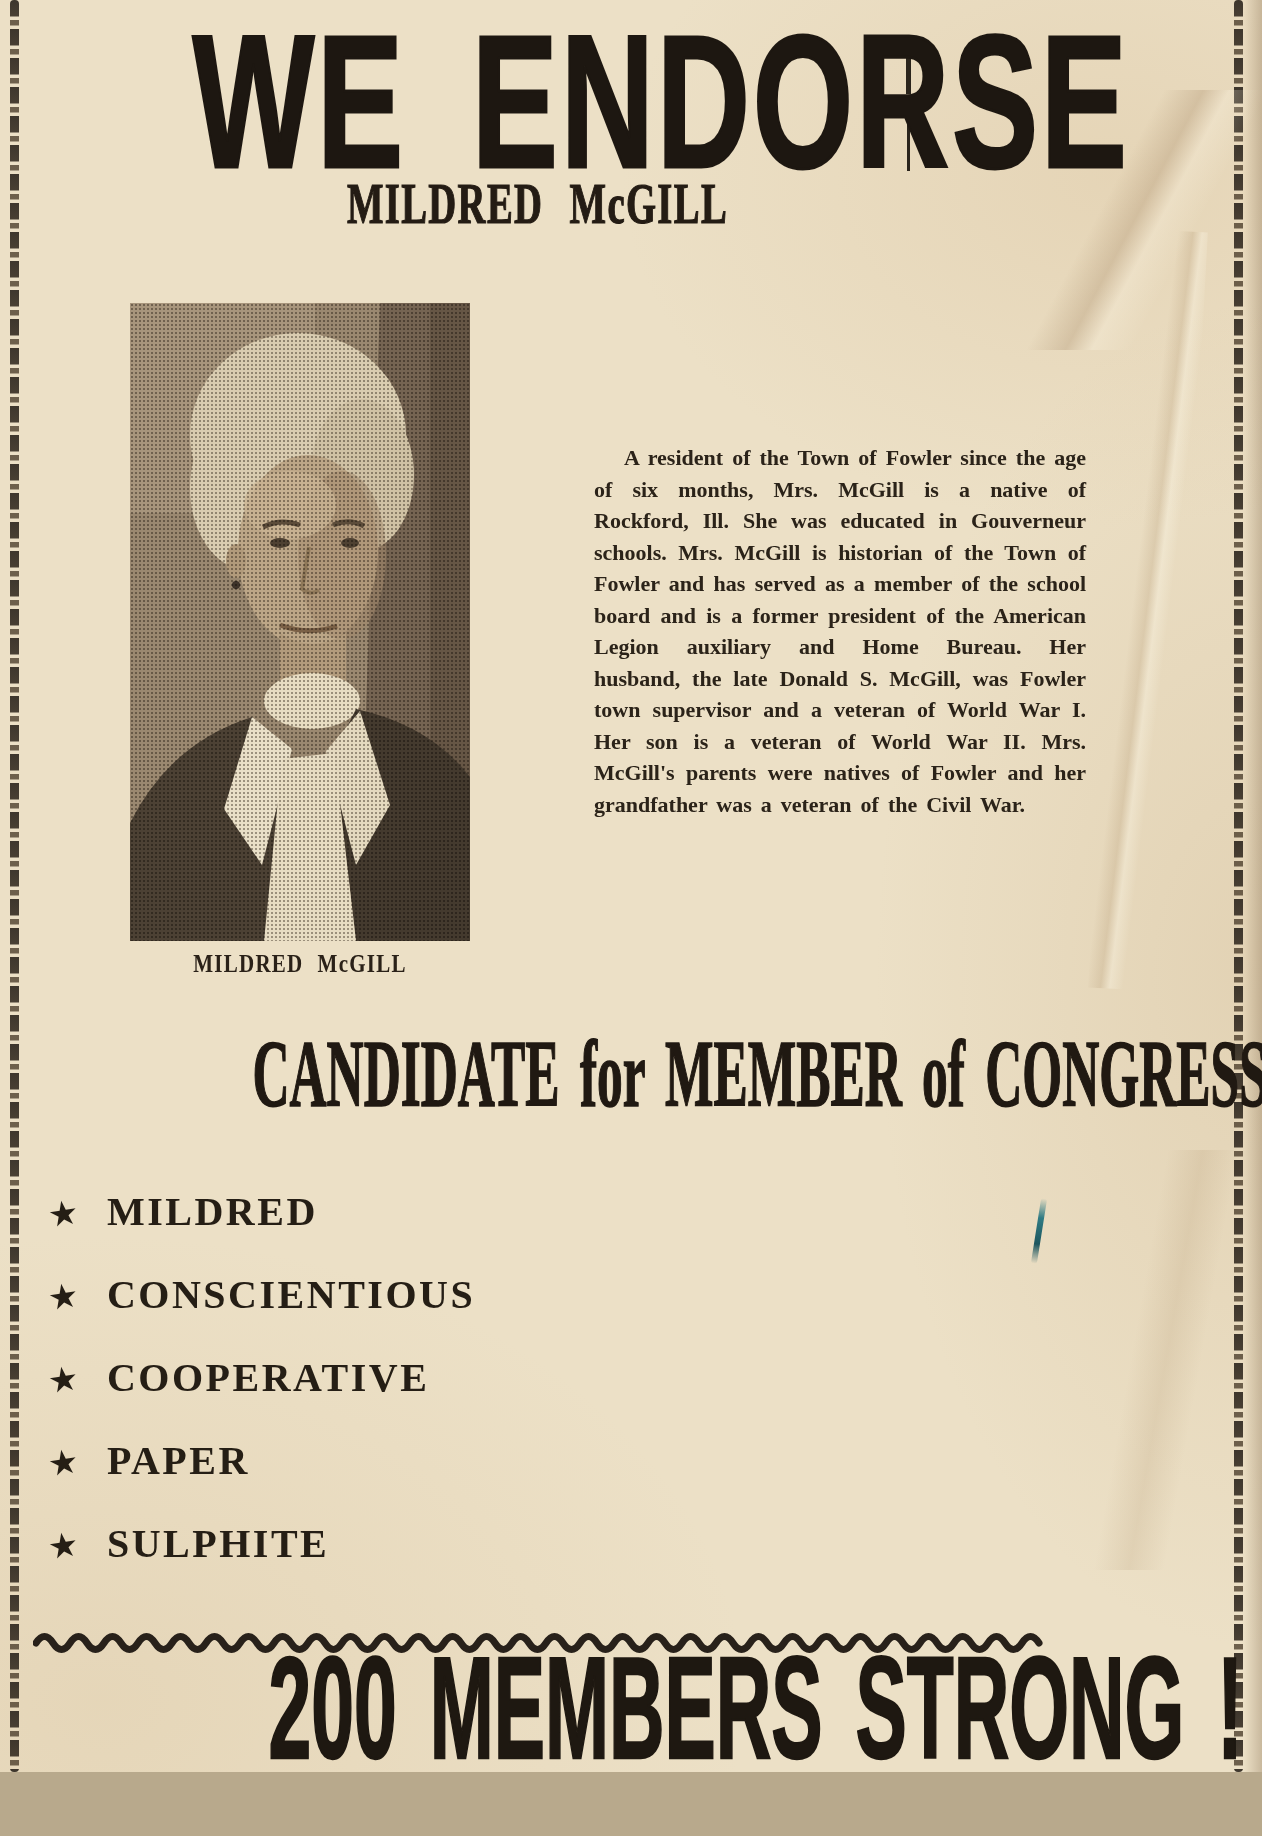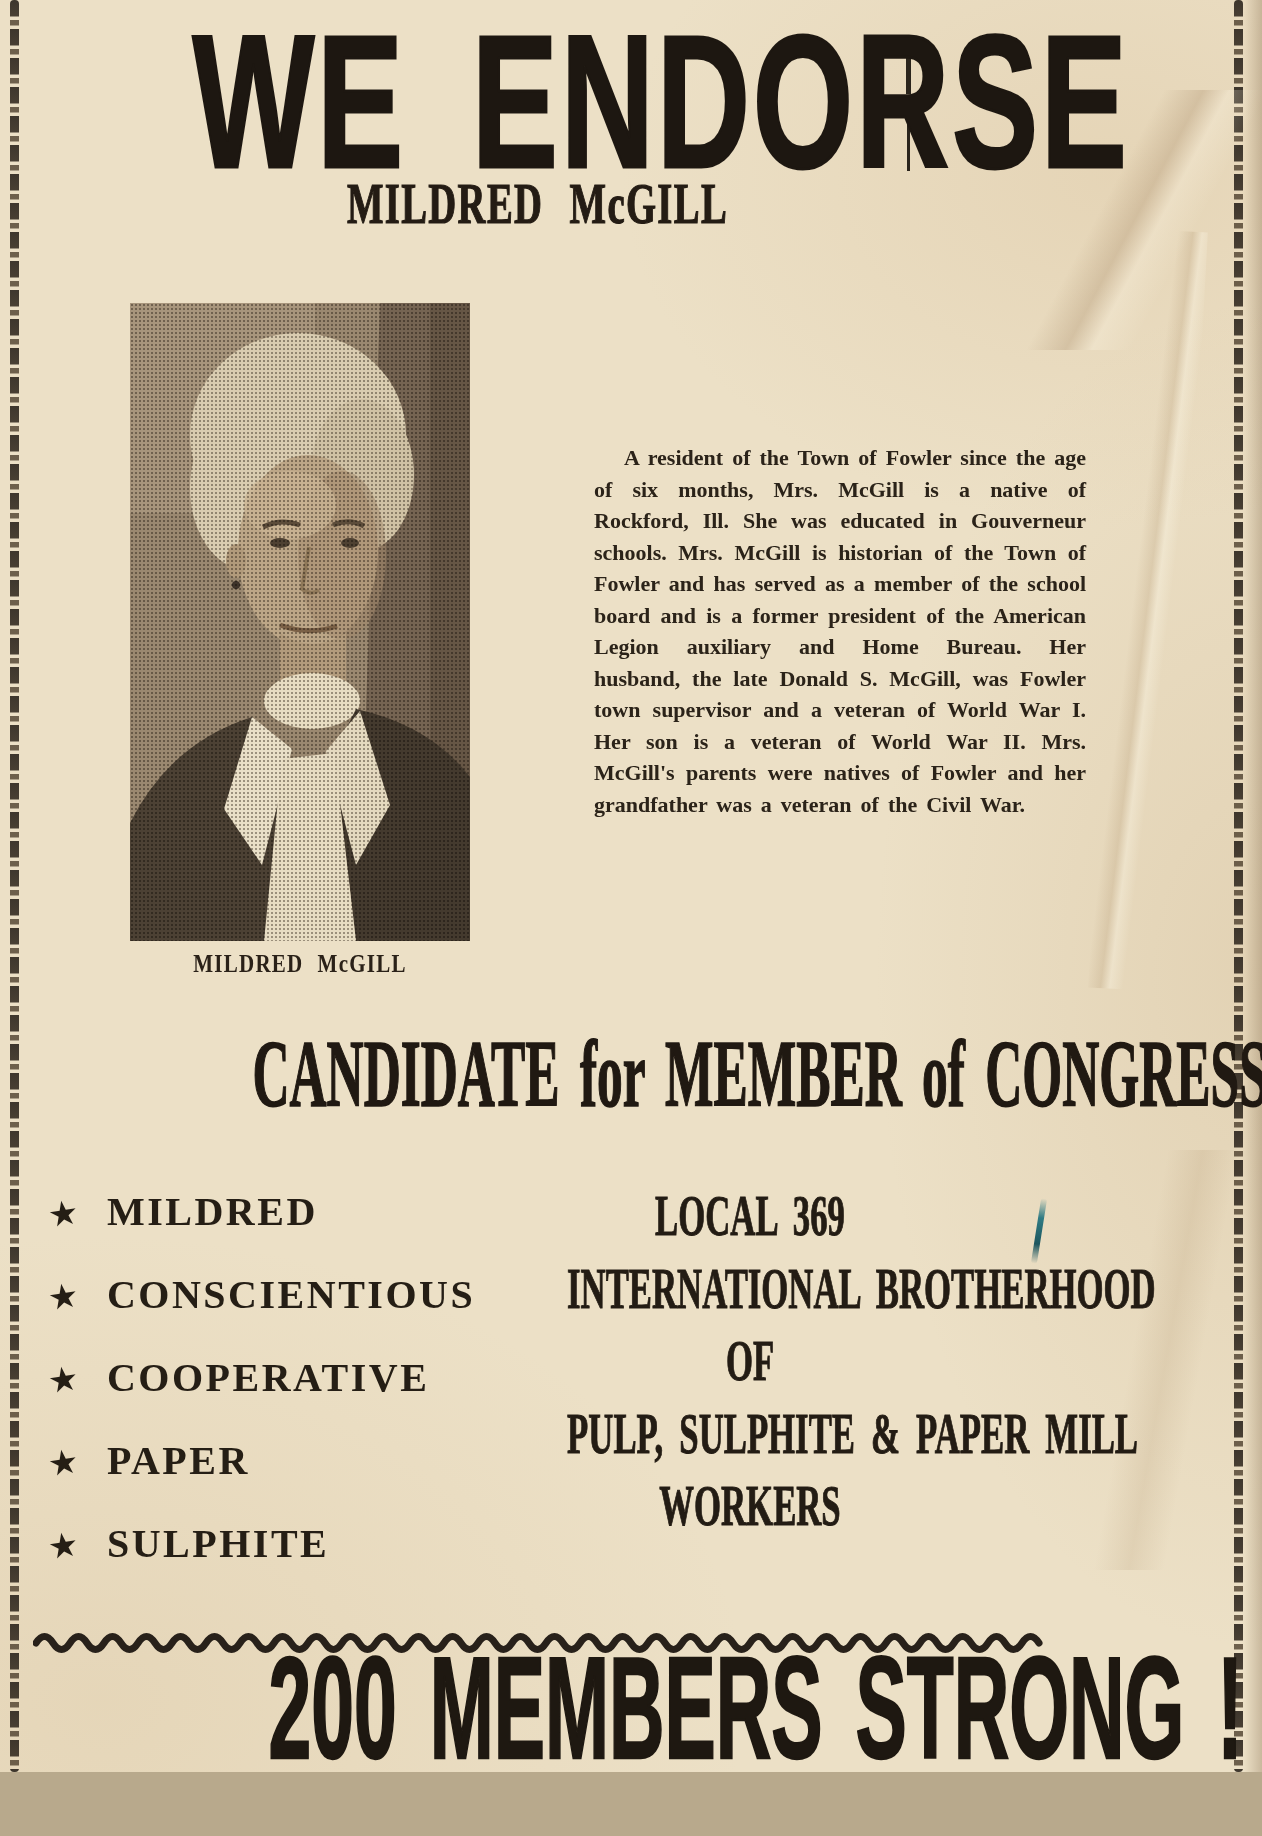--- a/index.html
+++ b/index.html
@@ -175,27 +175,20 @@
   <h2 class="office">CANDIDATE for MEMBER of CONGRESS</h2>
 
   <ul class="qualities">
     <li><span class="star">★</span><span>MILDRED</span></li>
     <li><span class="star">★</span><span>CONSCIENTIOUS</span></li>
     <li><span class="star">★</span><span>COOPERATIVE</span></li>
     <li><span class="star">★</span><span>PAPER</span></li>
     <li><span class="star">★</span><span>SULPHITE</span></li>
   </ul>
 
-  <div class="union">
-    <div class="union-line">LOCAL 369</div>
-    <div class="union-line">INTERNATIONAL BROTHERHOOD</div>
-    <div class="union-line">OF</div>
-    <div class="union-line">PULP, SULPHITE &amp; PAPER MILL</div>
-    <div class="union-line">WORKERS</div>
-  </div>
 
   <svg class="wave wave-top" width="1010" height="26" viewBox="0 0 1010 26" xmlns="http://www.w3.org/2000/svg">
     <path class="wavepath" fill="none" stroke="#28211a" stroke-width="7" stroke-linecap="round" d="M3 13 q 8.5 -13 17 0 t 17 0 t 17 0 t 17 0 t 17 0 t 17 0 t 17 0 t 17 0 t 17 0 t 17 0 t 17 0 t 17 0 t 17 0 t 17 0 t 17 0 t 17 0 t 17 0 t 17 0 t 17 0 t 17 0 t 17 0 t 17 0 t 17 0 t 17 0 t 17 0 t 17 0 t 17 0 t 17 0 t 17 0 t 17 0 t 17 0 t 17 0 t 17 0 t 17 0 t 17 0 t 17 0 t 17 0 t 17 0 t 17 0 t 17 0 t 17 0 t 17 0 t 17 0 t 17 0 t 17 0 t 17 0 t 17 0 t 17 0 t 17 0 t 17 0 t 17 0 t 17 0 t 17 0 t 17 0 t 17 0 t 17 0 t 17 0 t 17 0 t 17 0"></path>
   </svg>
 
   <h1 class="footer-headline">200 MEMBERS STRONG !</h1>
 
   <svg class="wave wave-bottom" width="1010" height="26" viewBox="0 0 1010 26" xmlns="http://www.w3.org/2000/svg">
     <path class="wavepath" fill="none" stroke="#28211a" stroke-width="7" stroke-linecap="round" d="M3 13 q 8.5 -13 17 0 t 17 0 t 17 0 t 17 0 t 17 0 t 17 0 t 17 0 t 17 0 t 17 0 t 17 0 t 17 0 t 17 0 t 17 0 t 17 0 t 17 0 t 17 0 t 17 0 t 17 0 t 17 0 t 17 0 t 17 0 t 17 0 t 17 0 t 17 0 t 17 0 t 17 0 t 17 0 t 17 0 t 17 0 t 17 0 t 17 0 t 17 0 t 17 0 t 17 0 t 17 0 t 17 0 t 17 0 t 17 0 t 17 0 t 17 0 t 17 0 t 17 0 t 17 0 t 17 0 t 17 0 t 17 0 t 17 0 t 17 0 t 17 0 t 17 0 t 17 0 t 17 0 t 17 0 t 17 0 t 17 0 t 17 0 t 17 0 t 17 0 t 17 0"></path>
   </svg>

